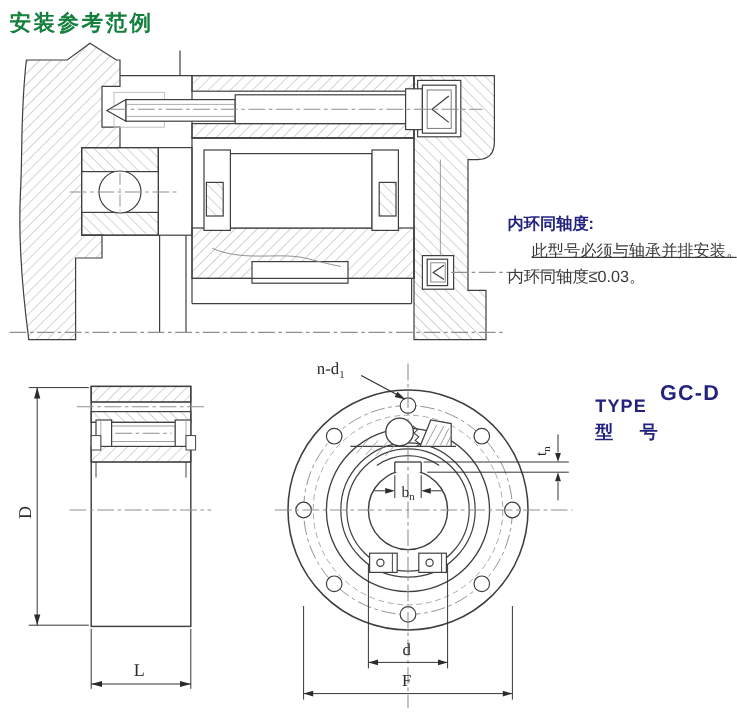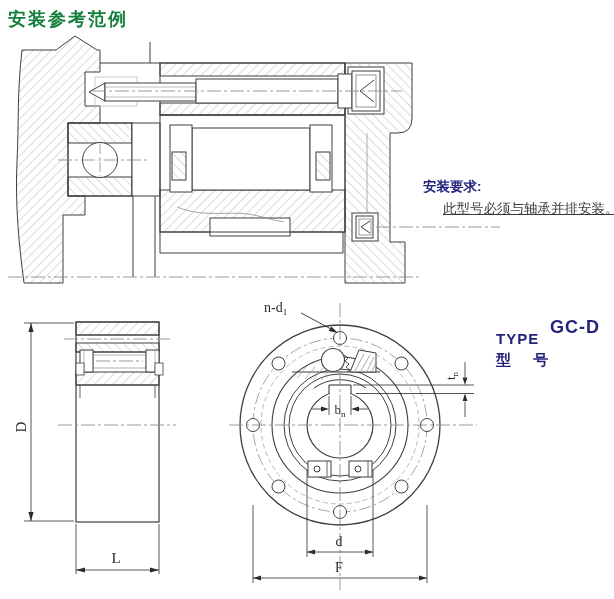--- a/index.html
+++ b/index.html
@@ -258,22 +258,23 @@
       <polygon points="253,578 261,575.6 261,580.4" fill="#2b2b2b" stroke="none"></polygon>
       <polygon points="427,578 419,575.6 419,580.4" fill="#2b2b2b" stroke="none"></polygon>
       <text class="dimtext" x="339" y="572" text-anchor="middle" font-size="14" stroke="none">F</text>
     </g>
   </g>
 </svg>
 
 <div class="txt title">安装参考范例</div>
 
 <div class="txt note">
-  <div class="note-h">安装要求:</div>
+  <div class="note-h">内环同轴度:</div>
   <div class="note-l1">此型号必须与轴承并排安装。</div>
+  <div class="note-l2">内环同轴度≤0.03。</div>
 </div>
 
 <div class="txt typeblock">
   <div class="t-cn">型 号</div>
   <div class="t-en">TYPE</div>
   <div class="t-model">GC-D</div>
 </div>
 
 </div>
 

